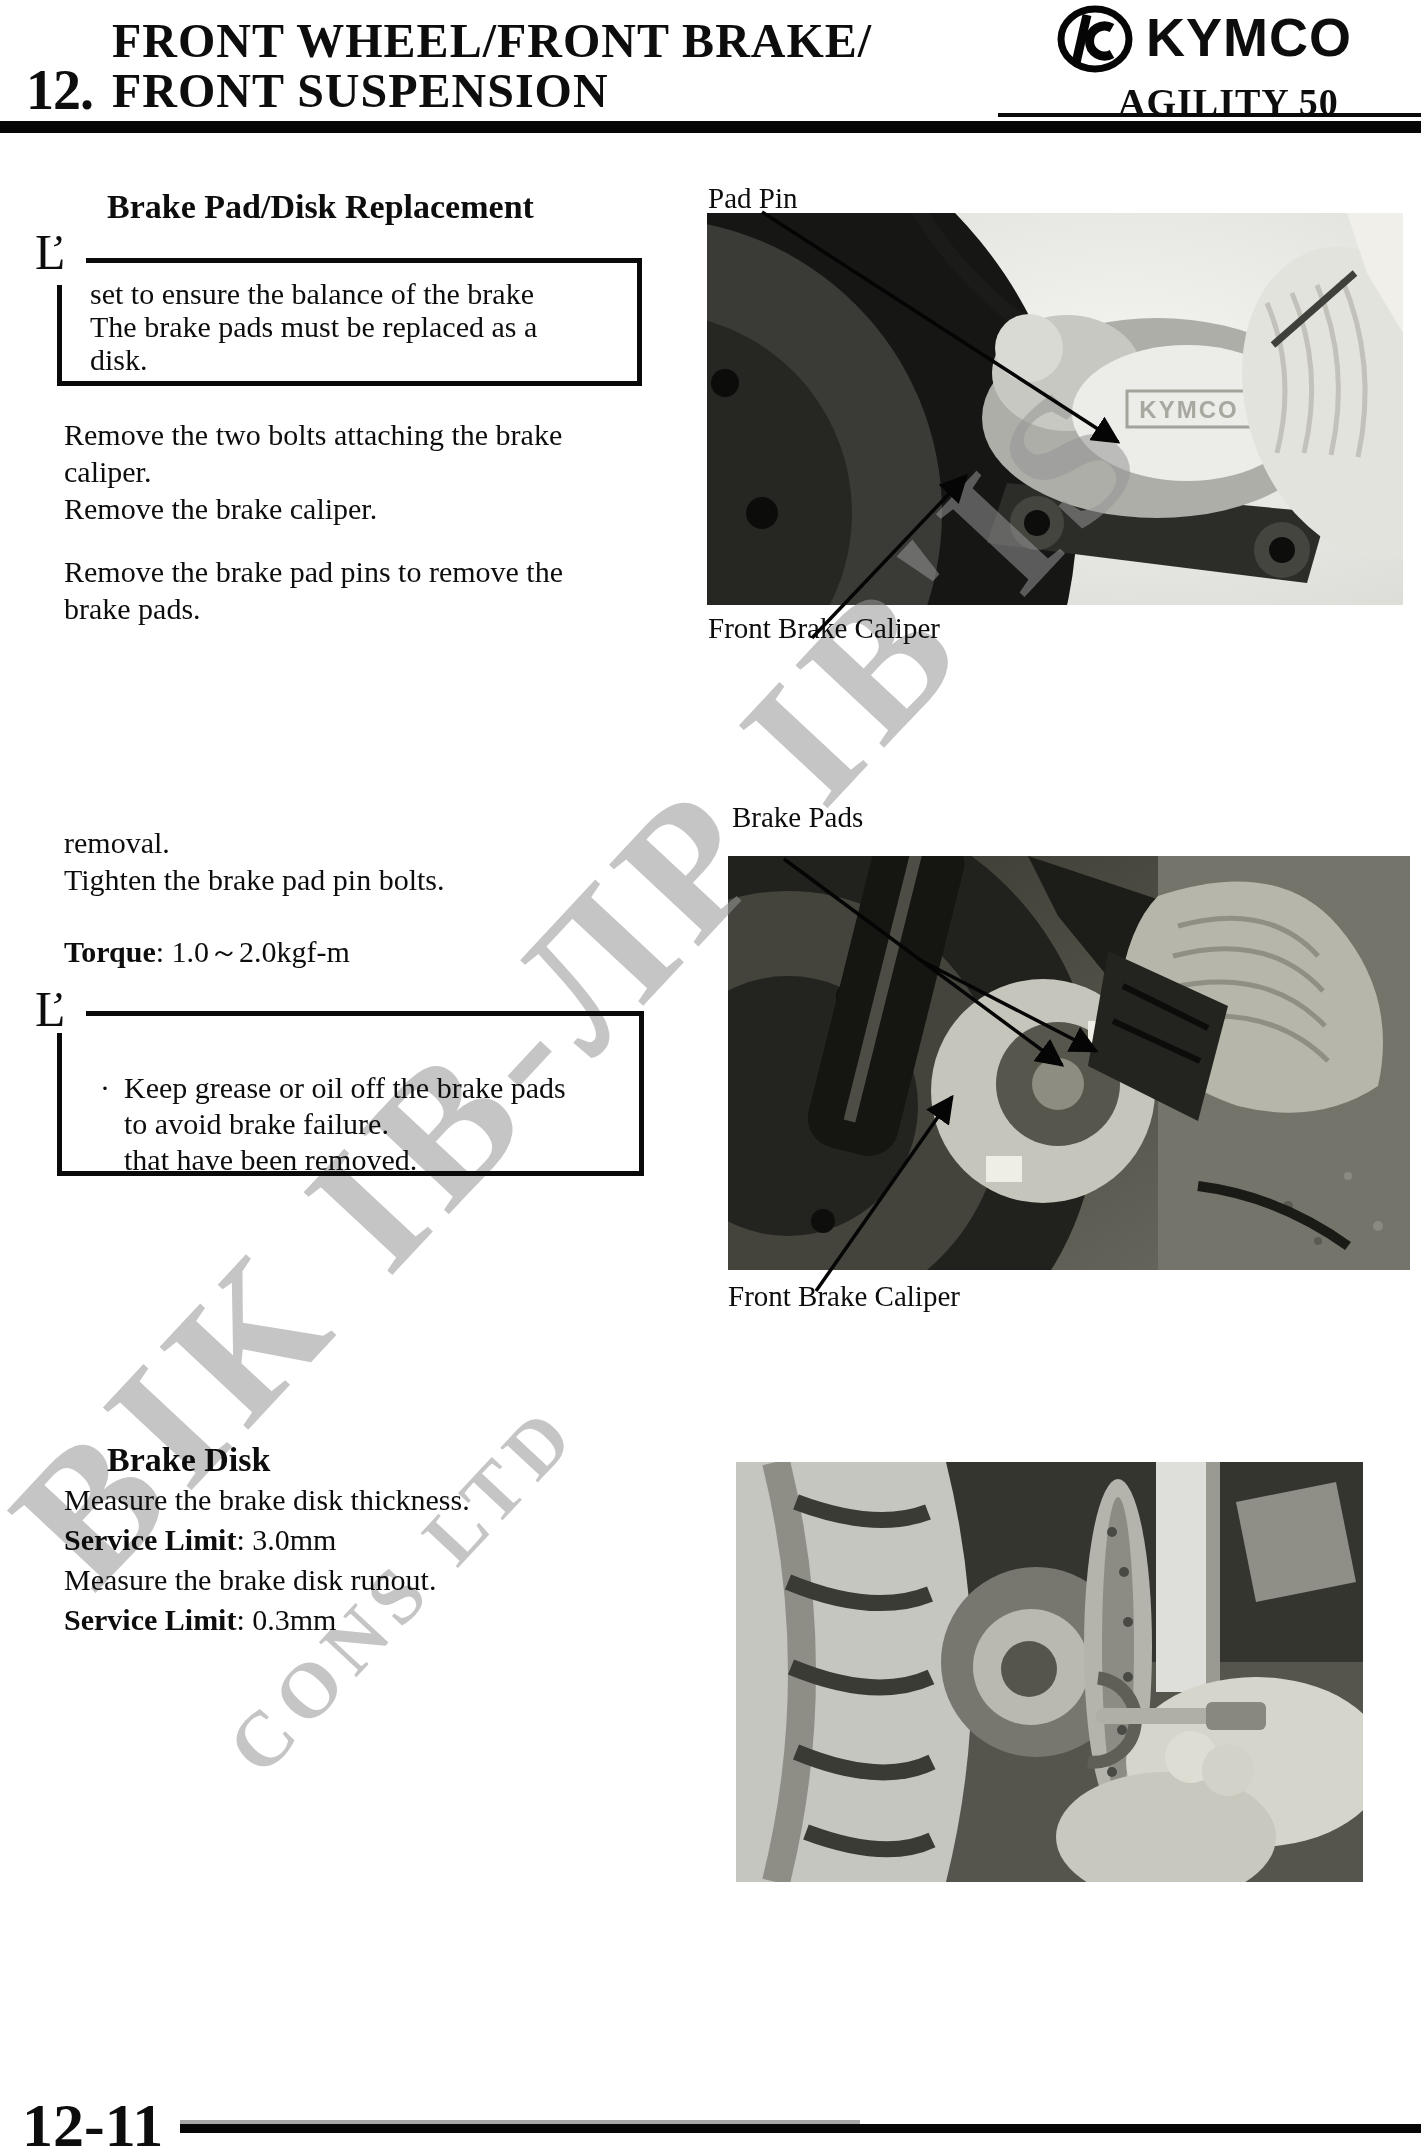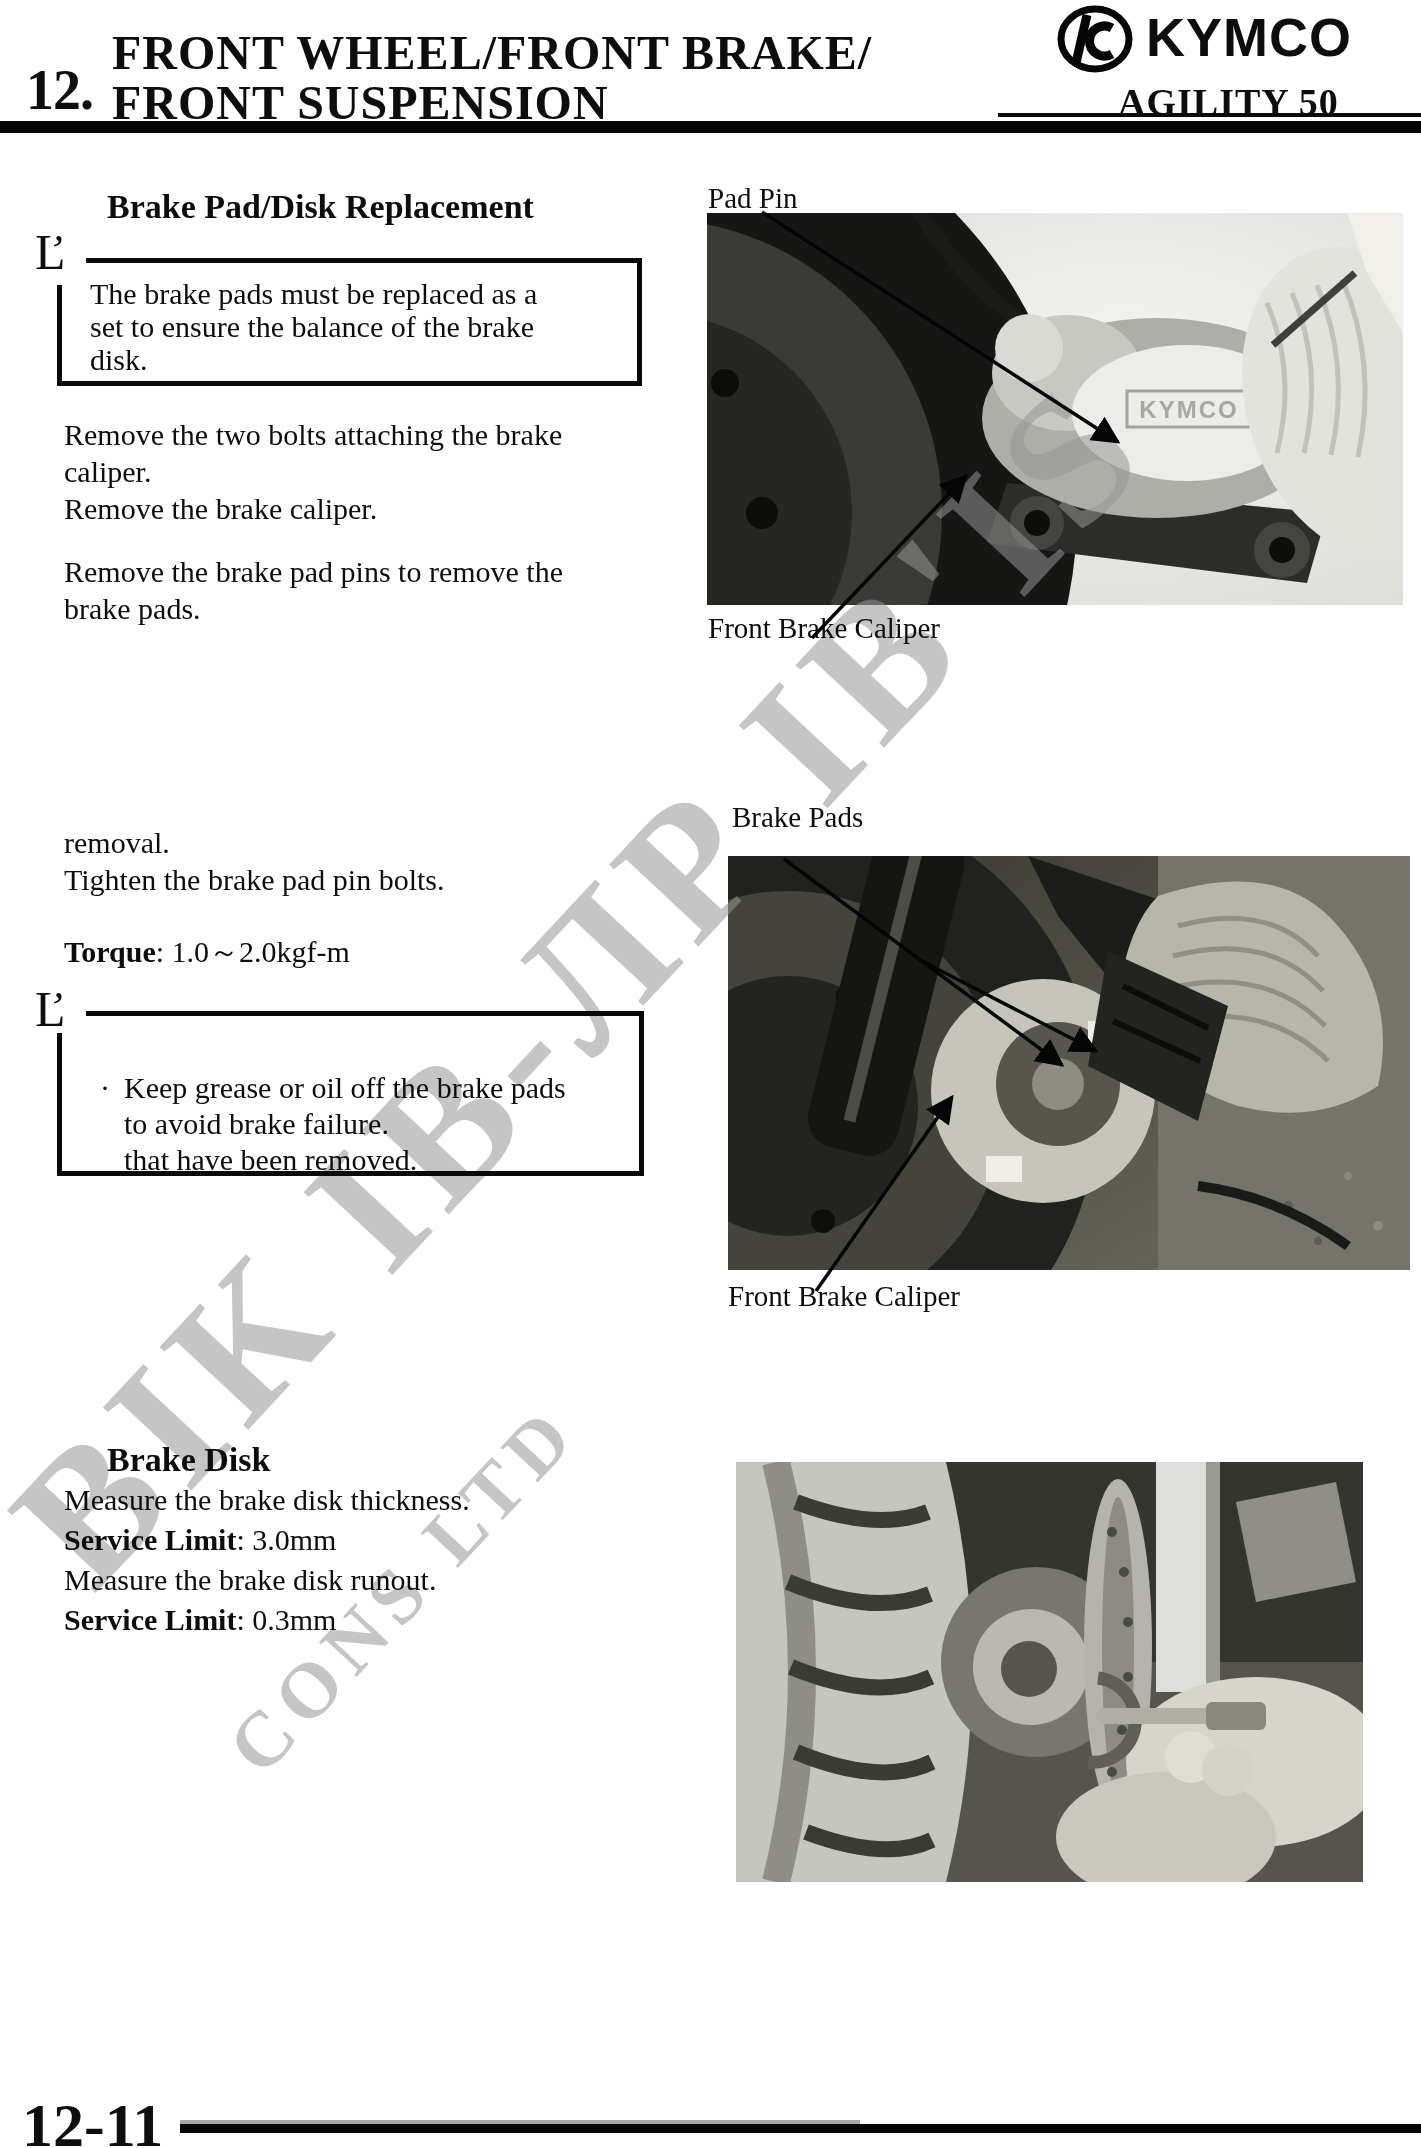--- a/index.html
+++ b/index.html
@@ -6,21 +6,21 @@
   #page{
     position:relative;width:1421px;height:2148px;margin:0 auto;
     background:#ffffff;overflow:hidden;
     font-family:"Liberation Serif", serif;color:#0d0d0d;
   }
   .abs{position:absolute;}
   .txt{position:absolute;white-space:nowrap;z-index:3;}
   .b{font-weight:bold;}
   
   #chapter-number{left:26px;top:22px;font-size:56px;font-weight:bold;letter-spacing:-1px;margin-top:36px;}
-  #title-block{left:112px;top:16px;font-size:48px;font-weight:bold;line-height:50px;letter-spacing:1px;margin-top:12px;}
+  #title-block{left:112px;top:16px;font-size:48px;font-weight:bold;line-height:50px;letter-spacing:1px;}
   #brand-emblem{left:1056px;top:4px;z-index:3;}
   #brand-name{left:1146px;top:6px;font-family:"Liberation Sans",sans-serif;font-weight:bold;font-size:54px;letter-spacing:1px;}
   #model-name{left:1118px;top:80px;font-size:38px;font-weight:bold;letter-spacing:1px;}
   #model-underline{left:998px;top:113px;width:423px;height:4px;background:#0a0a0a;z-index:3;}
   #header-rule{left:0;top:121px;width:1421px;height:12px;background:#060606;z-index:3;}
   
   .body-line{font-size:30px;line-height:37px;}
   .heading{font-size:34px;font-weight:bold;margin-left:43px;}
   .note-icon{font-size:50px;line-height:50px;z-index:3;}
   .box-border{position:absolute;background:#0a0a0a;z-index:3;}
@@ -77,22 +77,22 @@
   <div class="txt heading" style="left:64px;top:188px;">Brake Pad/Disk Replacement</div>
 
   <div class="txt note-icon" style="left:35px;top:227px;">Ľ</div>
 
   <div class="box-border" style="left:86px;top:258px;width:556px;height:5px;"></div>
   <div class="box-border" style="left:637px;top:258px;width:5px;height:128px;"></div>
   <div class="box-border" style="left:57px;top:381px;width:585px;height:5px;"></div>
   <div class="box-border" style="left:57px;top:285px;width:5px;height:96px;"></div>
 
   <div class="txt note-lines" style="left:90px;top:277px;">
+    <div>set to ensure the balance of the brake</div>
     <div>The brake pads must be replaced as a</div>
-    <div>set to ensure the balance of the brake</div>
     <div>disk.</div>
   </div>
 
   <div class="txt plines" style="left:64px;top:416px;">
     <div>Remove the two bolts attaching the brake</div>
     <div>caliper.</div>
     <div>Remove the brake caliper.</div>
   </div>
 
   <div class="txt plines" style="left:64px;top:553px;">

